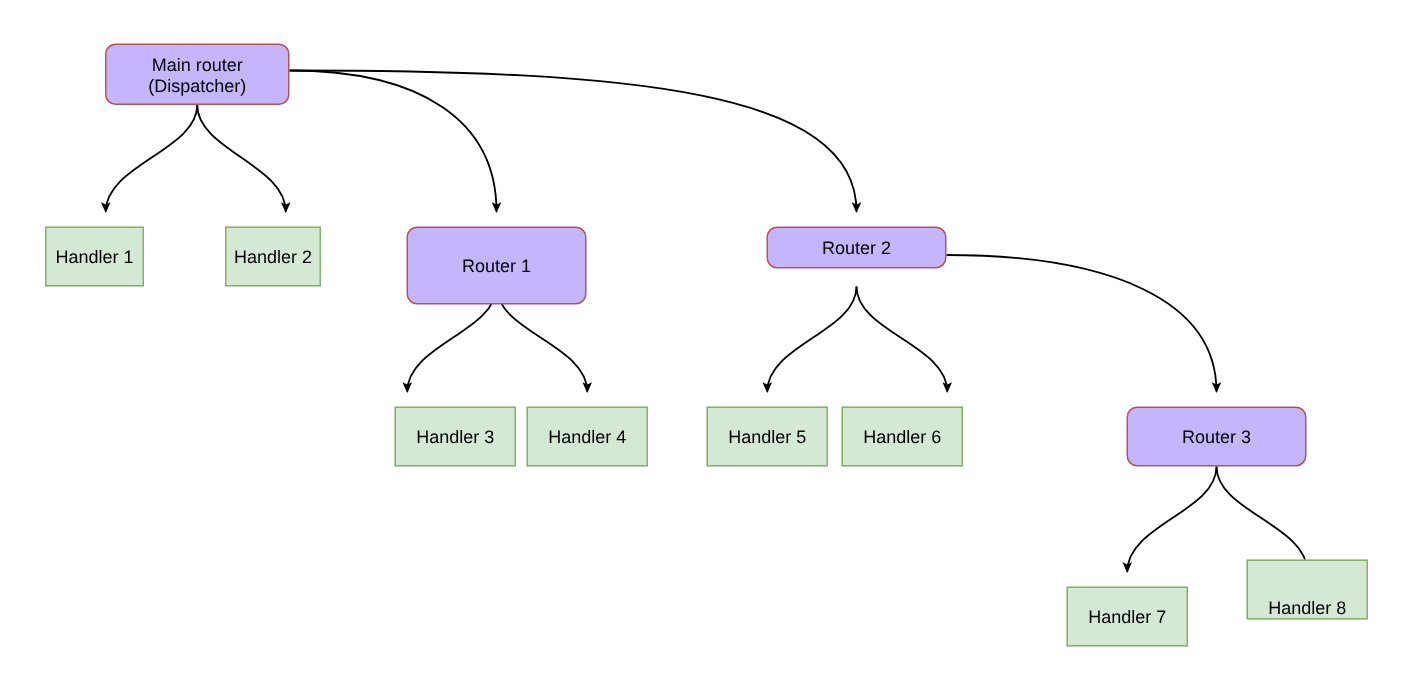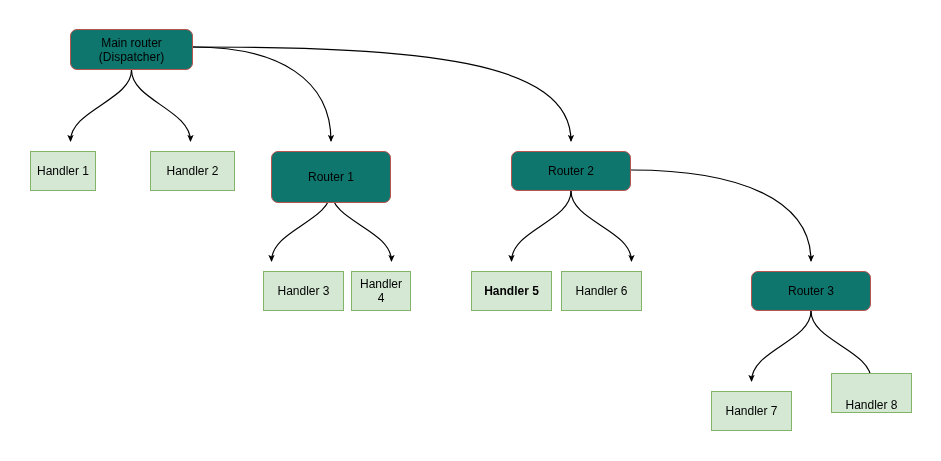--- a/index.html
+++ b/index.html
@@ -31,21 +31,21 @@
     justify-content: center;
     text-align: center;
     font-size: 12px;
     line-height: 14px;
     color: #000000;
     border-width: 1px;
     border-style: solid;
     z-index: 2;
   }
   .node-router {
-    background: #0f766e;
+    background: #c4b5fd;
     border-color: #b85450;
     border-radius: 7px;
   }
   .node-handler {
     background: #d5e8d4;
     border-color: #82b366;
     border-radius: 0;
   }
   .node-label {
     white-space: pre-line;
@@ -79,36 +79,36 @@
   </svg>
 
   <div id="node-layer">
       <div class="node node-router" style="left: 70px; top: 29px; width: 123px; height: 41px;">
         <span class="node-label">Main router
 (Dispatcher)</span>
       </div>
       <div class="node node-handler" style="left: 30px; top: 151px; width: 66px; height: 40px;">
         <span class="node-label">Handler 1</span>
       </div>
-      <div class="node node-handler" style="left: 150px; top: 151px; width: 85px; height: 40px; align-items: center;">
+      <div class="node node-handler" style="left: 150px; top: 151px; width: 64px; height: 40px; align-items: center;">
         <span class="node-label">Handler 2</span>
       </div>
       <div class="node node-router" style="left: 271px; top: 151px; width: 120px; height: 52px;">
         <span class="node-label">Router 1</span>
       </div>
-      <div class="node node-router" style="left: 511px; top: 151px; width: 120px; height: 40px;">
+      <div class="node node-router" style="left: 511px; top: 151px; width: 120px; height: 28px;">
         <span class="node-label">Router 2</span>
       </div>
       <div class="node node-handler" style="left: 231px; top: 271px; width: 81px; height: 40px; margin-left: 32px;">
         <span class="node-label">Handler 3</span>
       </div>
-      <div class="node node-handler" style="left: 351px; top: 271px; width: 60px; height: 40px;">
+      <div class="node node-handler" style="left: 351px; top: 271px; width: 81px; height: 40px;">
         <span class="node-label">Handler 4</span>
       </div>
-      <div class="node node-handler" style="left: 471px; top: 271px; width: 81px; height: 40px; font-weight: bold;">
+      <div class="node node-handler" style="left: 471px; top: 271px; width: 81px; height: 40px;">
         <span class="node-label">Handler 5</span>
       </div>
       <div class="node node-handler" style="left: 561px; top: 271px; width: 81px; height: 40px;">
         <span class="node-label">Handler 6</span>
       </div>
       <div class="node node-router" style="left: 751px; top: 271px; width: 120px; height: 40px; align-items: center;">
         <span class="node-label">Router 3</span>
       </div>
       <div class="node node-handler" style="left: 711px; top: 391px; width: 81px; height: 40px;">
         <span class="node-label">Handler 7</span>

